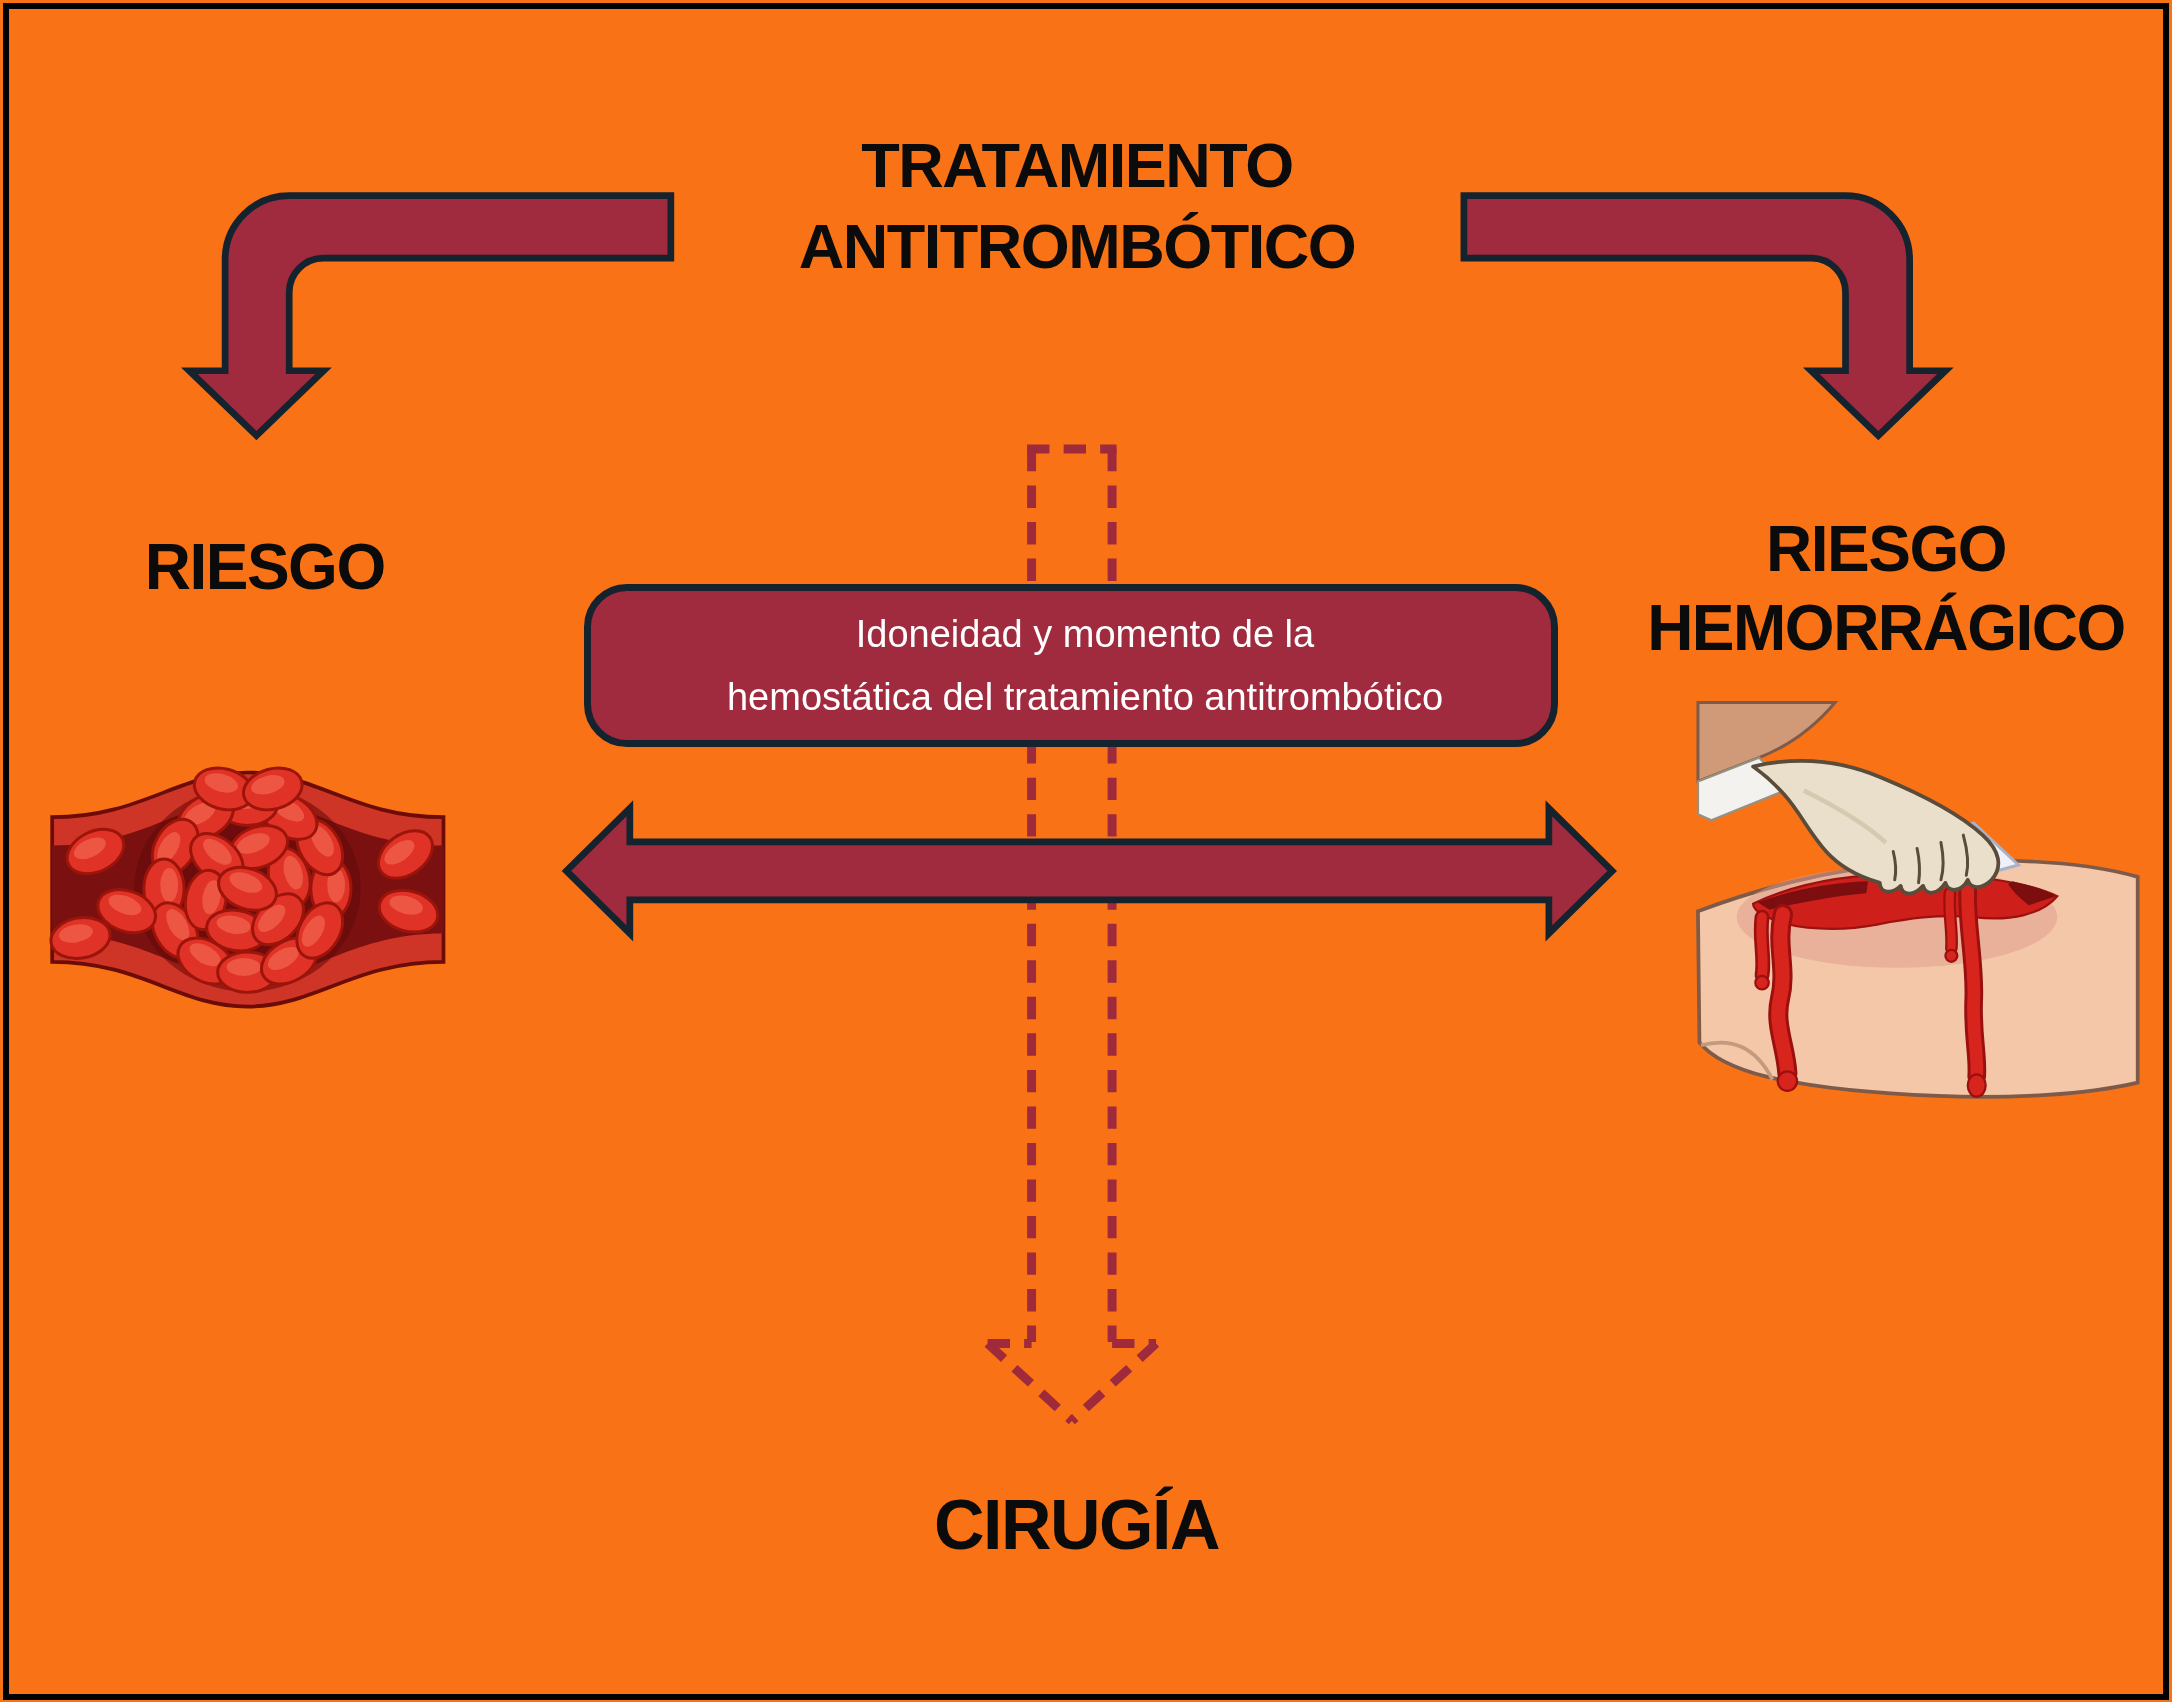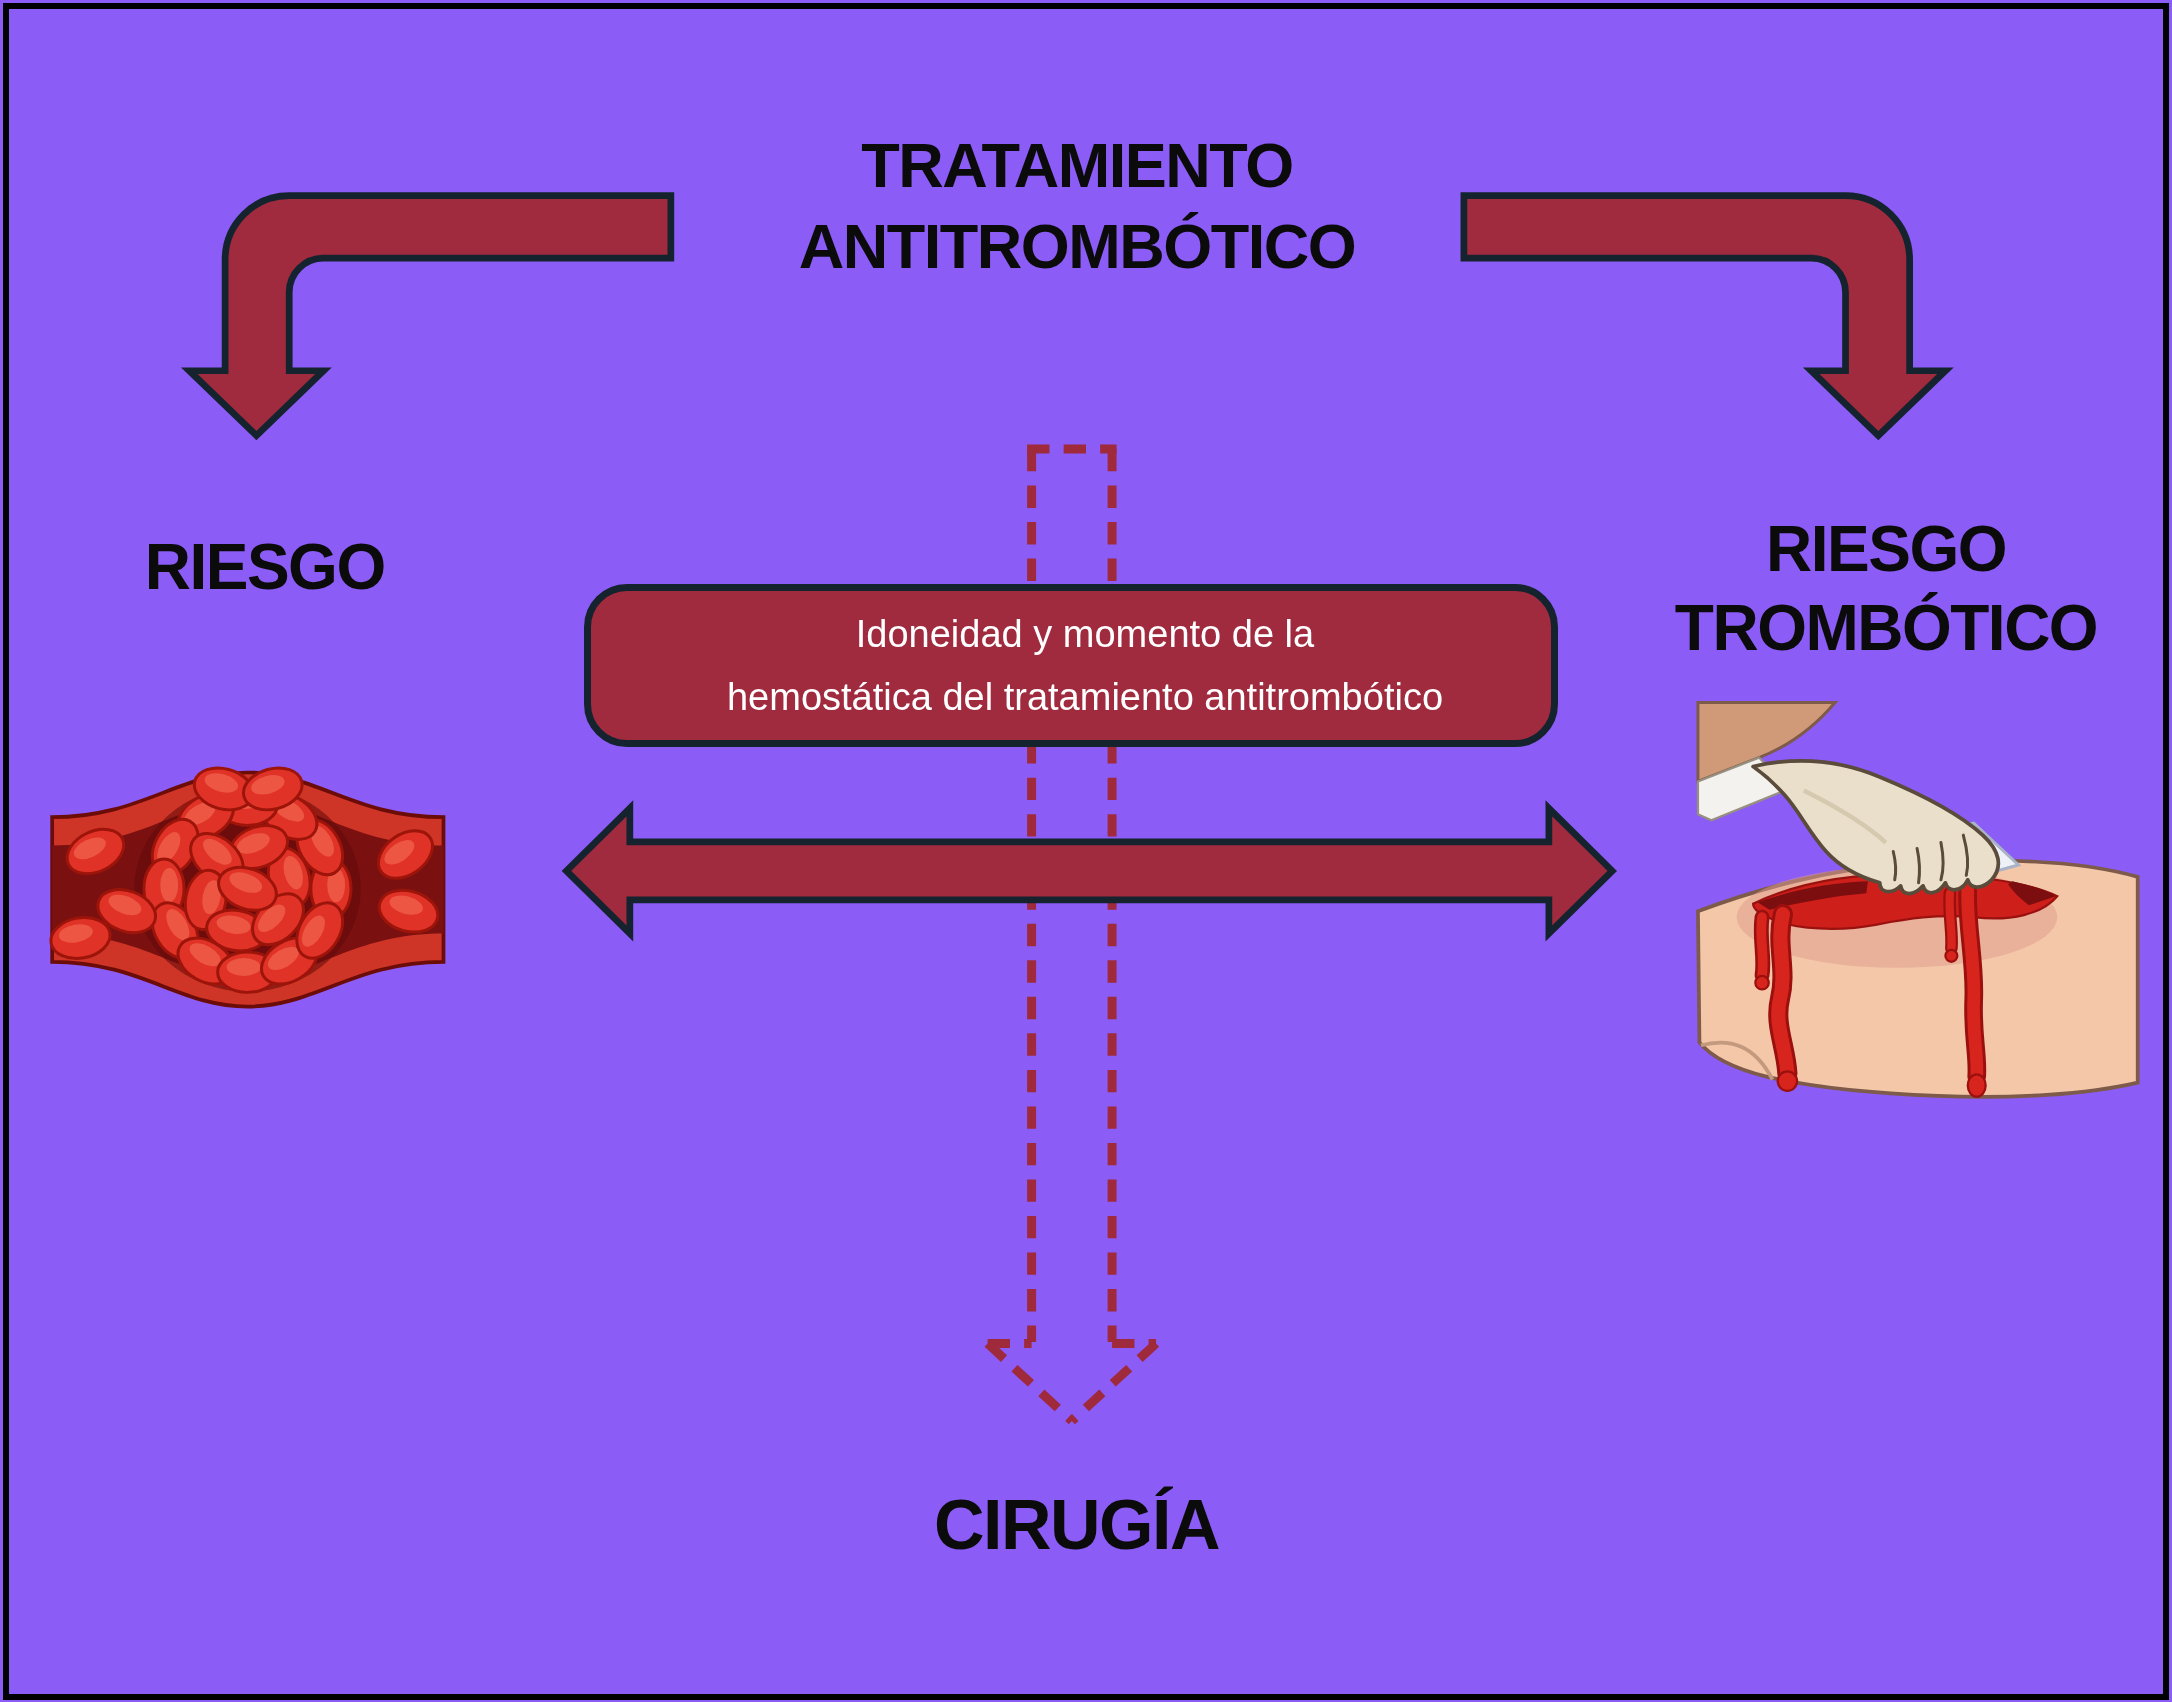--- a/index.html
+++ b/index.html
@@ -1,19 +1,19 @@
 <!DOCTYPE html>
 <html style="font-size:12px"><head>
 <meta charset="utf-8">
 <style>
   html,body{margin:0;padding:0;background:#ffffff;}
   #stage{
     position:relative;
     width:2172px;height:1703px;
-    background:#8b5cf6;
+    background:#f97316;
     font-family:"Liberation Sans", sans-serif;
     overflow:hidden;
   }
   #frame{
     position:absolute;left:3px;top:3px;right:3px;bottom:3px;
     border:6px solid #000000;
     pointer-events:none;
   }
   .layer{position:absolute;left:0;top:0;width:2172px;height:1703px;}
   .blacklabel{
@@ -152,21 +152,21 @@
     <div>TRATAMIENTO</div>
     <div>ANTITROMBÓTICO</div>
   </div>
 
   <div id="left-risk" class="blacklabel">
     <div>RIESGO</div>
   </div>
 
   <div id="right-risk" class="blacklabel">
     <div>RIESGO</div>
-    <div>TROMBÓTICO</div>
+    <div>HEMORRÁGICO</div>
   </div>
 
   <div id="box-suitability" class="redbox">
     <div class="boxline">Idoneidad y momento de la</div>
     <div class="boxline">hemostática del tratamiento antitrombótico</div>
   </div>
 
 
   <div id="bottom-label" class="blacklabel">
     <div>CIRUGÍA</div>

